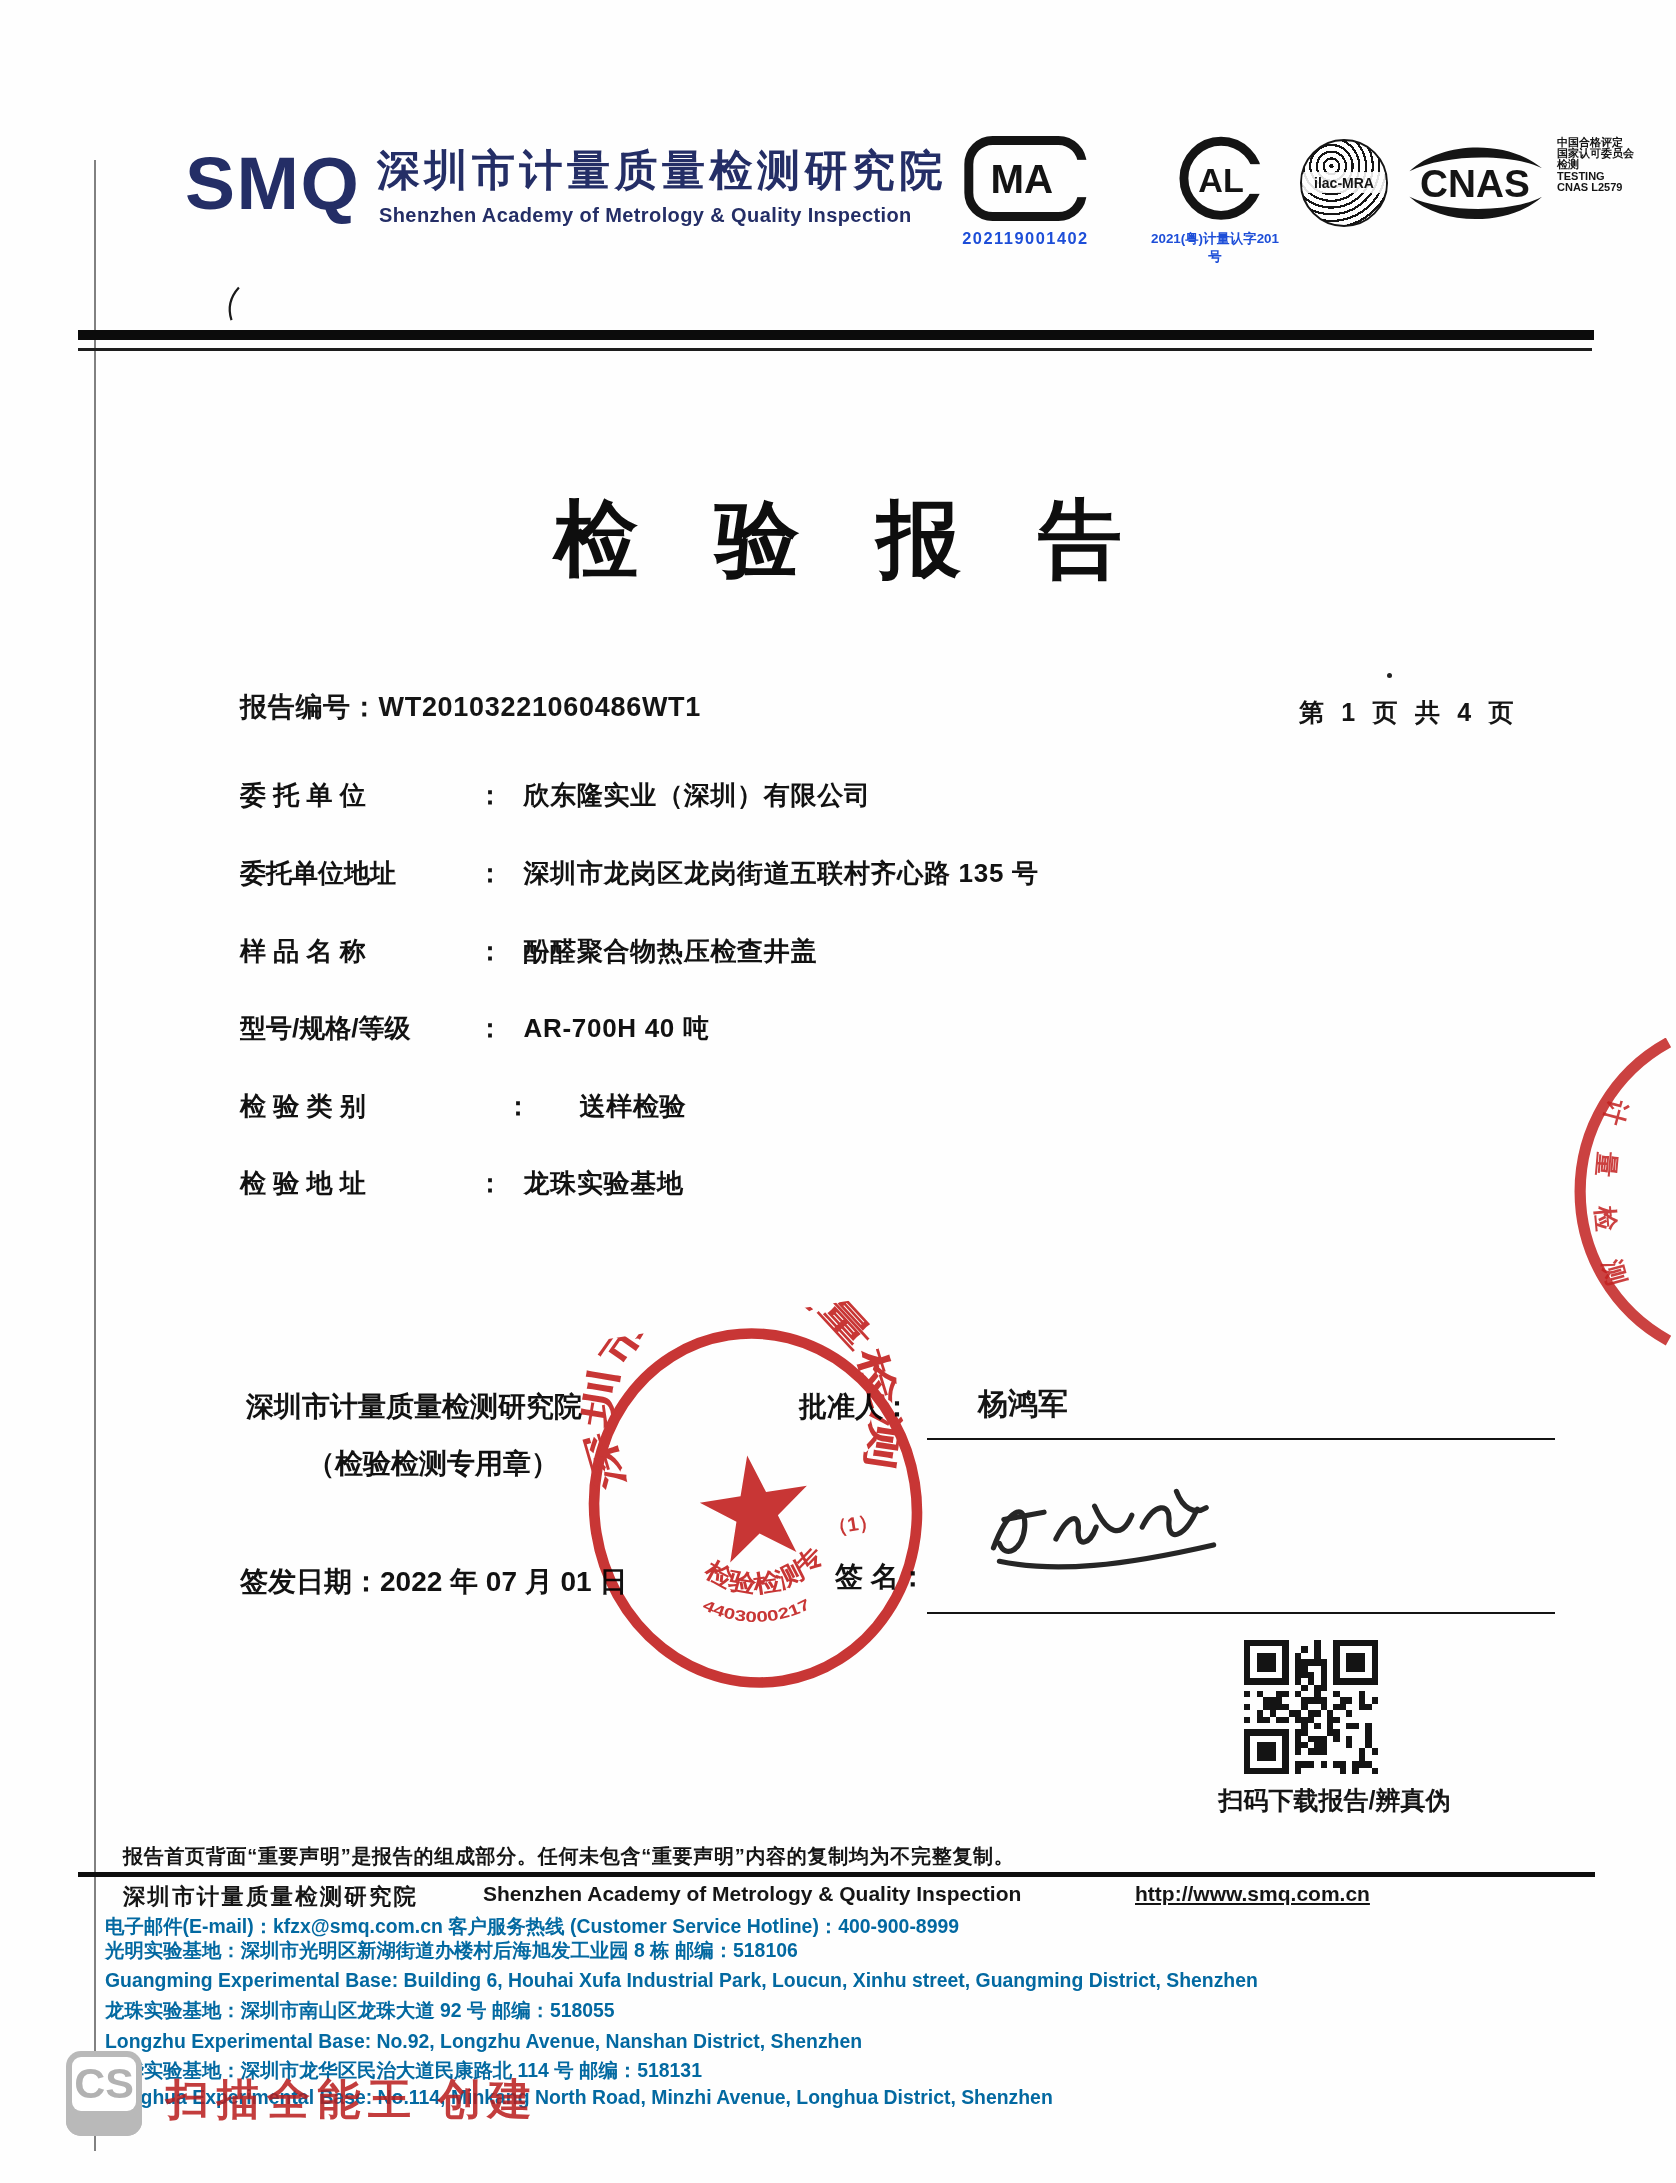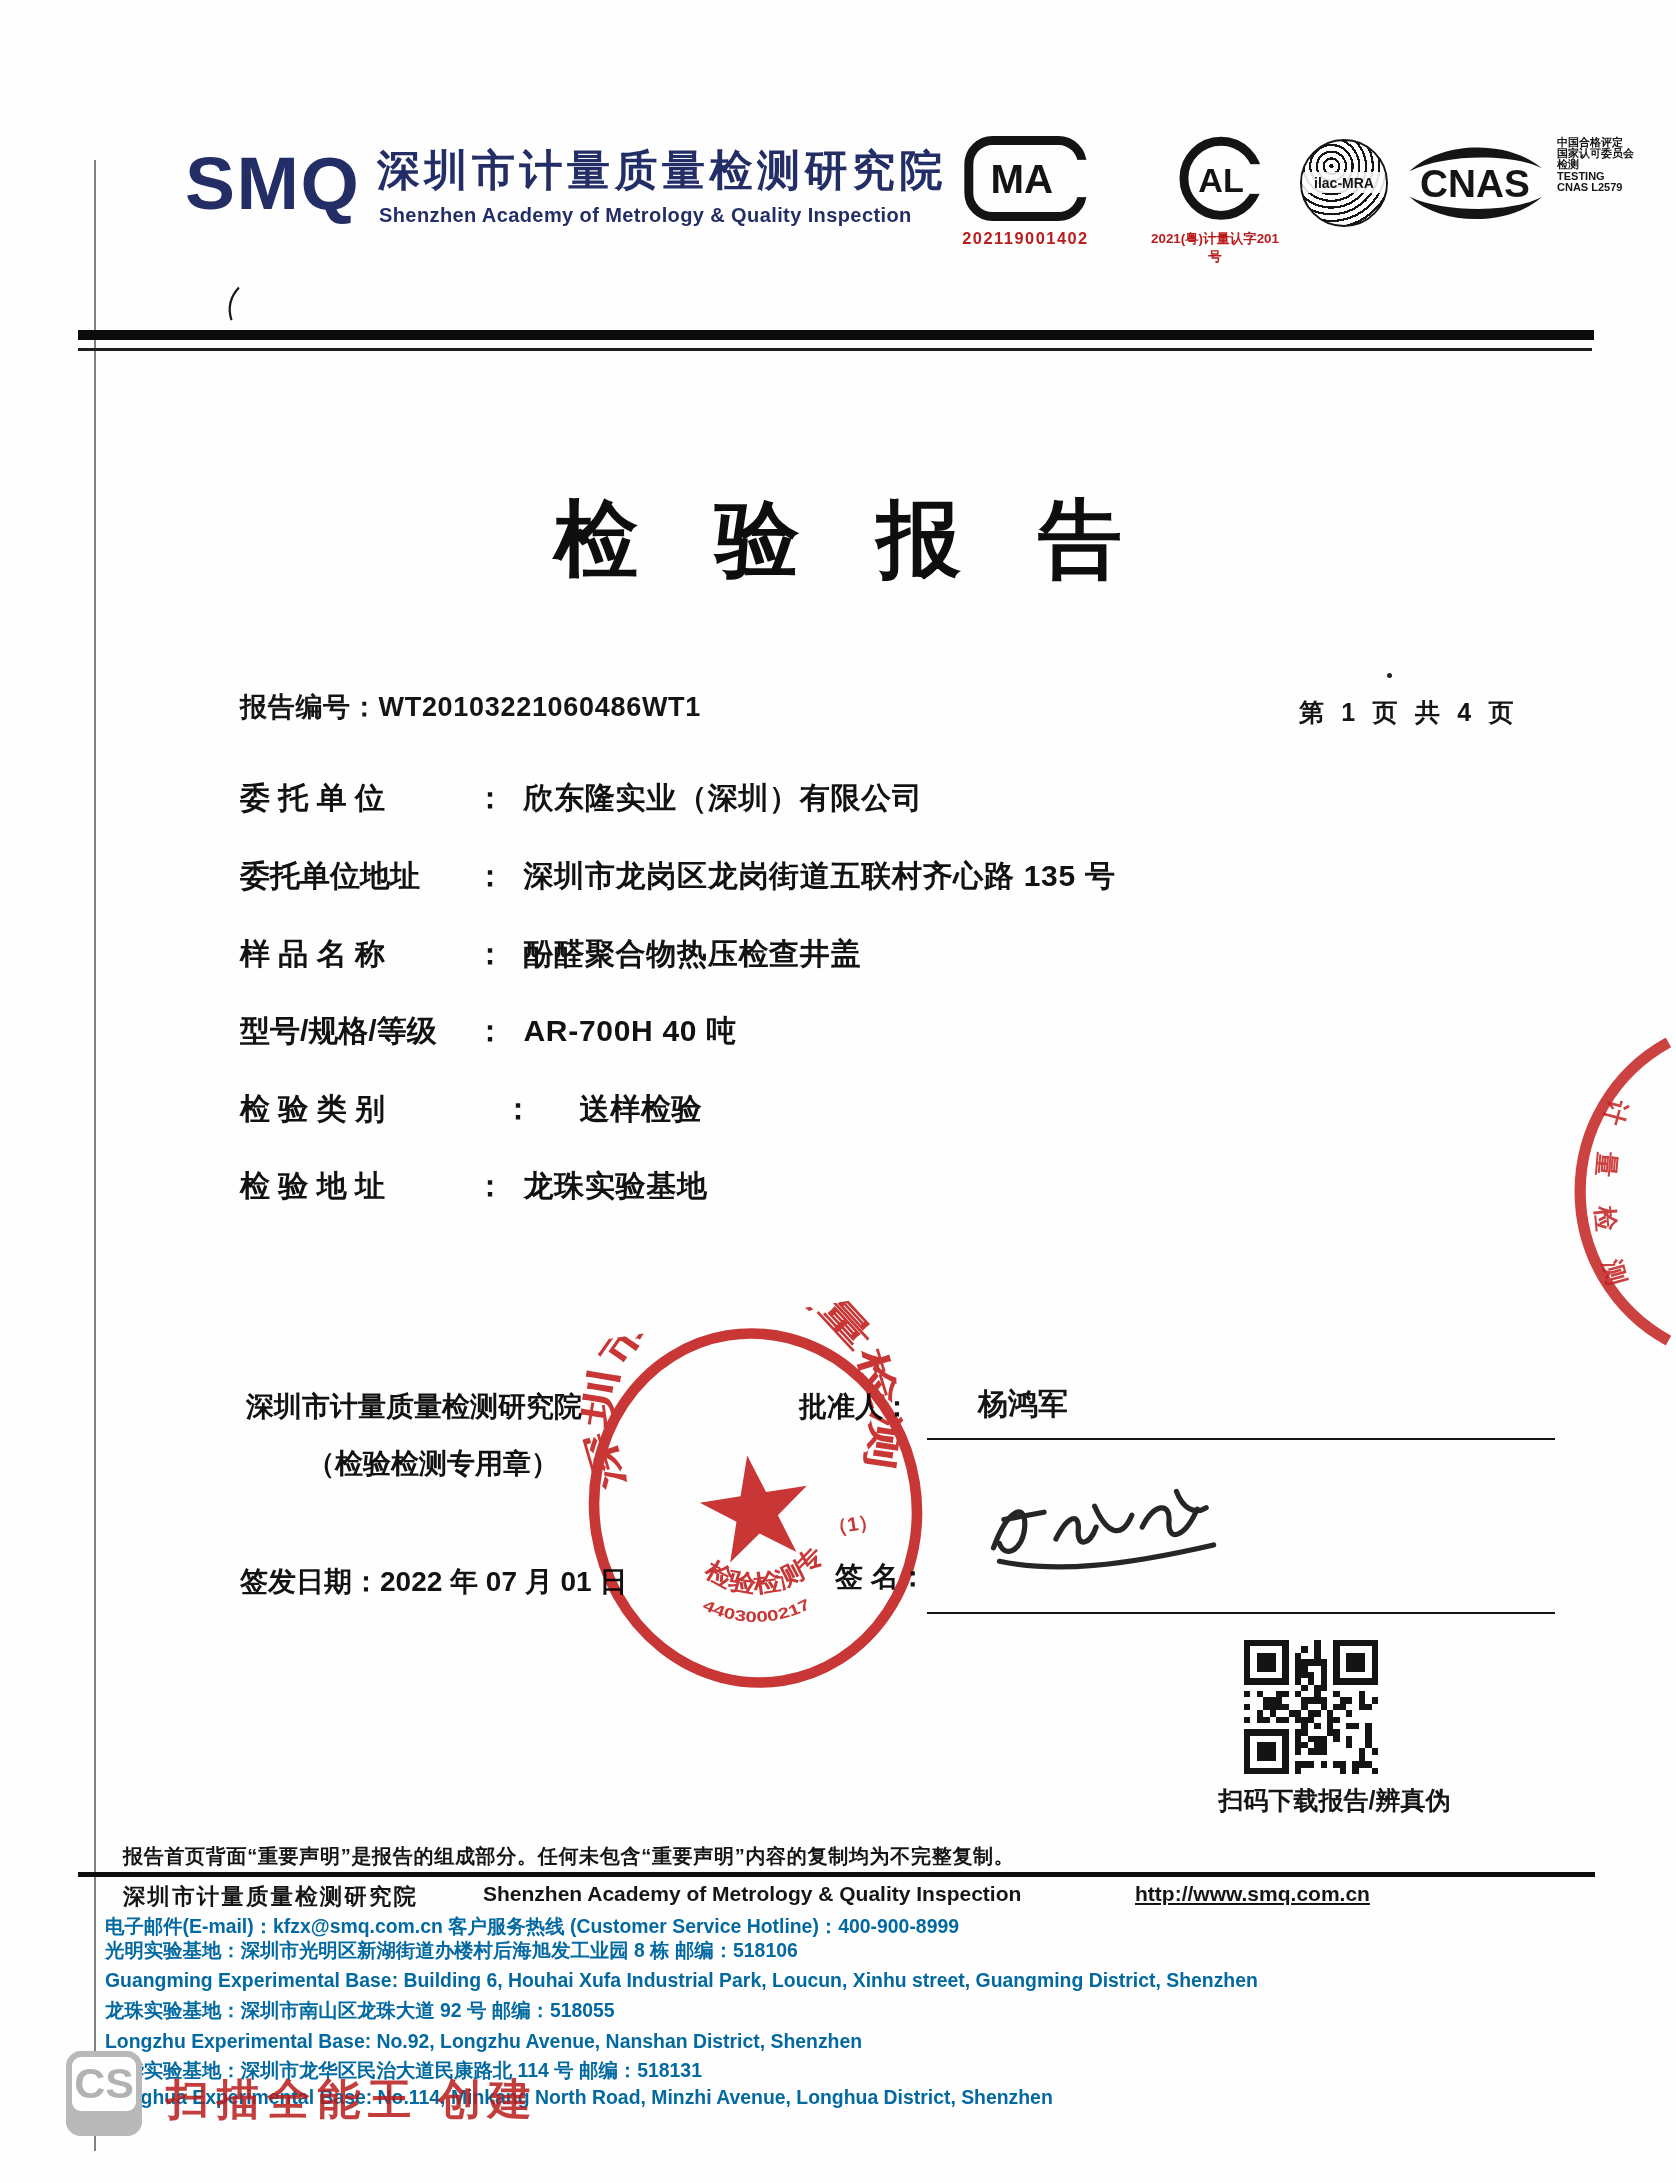--- a/index.html
+++ b/index.html
@@ -7,41 +7,41 @@
         font-family:"Liberation Sans","DejaVu Sans",sans-serif;color:#151515;}
   .abs{position:absolute;}
   
   .edge-line{left:94px;top:160px;width:2.2px;height:1991px;background:rgba(25,25,25,.55);}
   .pen-mark{left:224px;top:286px;}
   .speck{width:5.2px;height:5.2px;border-radius:50%;background:#222;}
   
   .logo-smq{left:185px;top:146px;font-size:75px;font-weight:800;color:#242e66;letter-spacing:1.5px;line-height:1;}
   .logo-cn{left:377px;top:149px;font-size:43px;font-weight:700;color:#242e66;letter-spacing:4.5px;line-height:1;}
   .logo-en{left:379px;top:204px;font-size:20px;font-weight:700;color:#242e66;letter-spacing:0.4px;}
-  .mark{color:#b91c1c;text-align:center;}
+  .mark{color:#1d4ed8;text-align:center;}
   .mark-num{font-size:16.4px;font-weight:700;letter-spacing:1.5px;margin-top:1.5px;}
   .mark-num.small{font-size:13.4px;letter-spacing:0;}
   .ilac{width:84px;height:84px;border-radius:50%;overflow:hidden;position:relative;
         background:repeating-radial-gradient(circle at 35% 30%, #151515 0 2.2px, #ffffff 2.2px 6.7px);
         border:2.2px solid #151515;}
   .ilac-band{position:absolute;left:0;right:0;top:31px;height:21px;background:rgba(255,255,255,.88);
              display:flex;align-items:center;justify-content:center;font-size:14px;font-weight:800;}
   .cnas-wrap{display:flex;gap:6px;align-items:flex-start;}
   .cnas-side{font-size:11px;font-weight:700;line-height:11.2px;white-space:nowrap;}
   .rule-thick{left:78px;top:330px;width:1516px;height:9.7px;background:#0c0c0c;}
   .rule-thin{left:78px;top:348px;width:1514px;height:3px;background:#1d1d1d;}
   
   .title-cn{left:0;width:1676px;top:483px;text-align:center;font-size:84px;font-weight:700;
             letter-spacing:27px;text-indent:27px;color:#0e0e0e;}
   .title-en{left:0;width:1676px;top:597px;text-align:center;font-size:34px;font-weight:700;letter-spacing:2.2px;}
   
   .report-no{left:240px;top:689px;font-size:27px;font-weight:600;letter-spacing:0.7px;}
   .page-info{left:1299px;top:696px;font-size:25px;font-weight:600;letter-spacing:5.2px;}
   
-  .field-row{left:240px;width:1268px;display:flex;align-items:center;font-size:30px;font-weight:700;color:#121212;}
+  .field-row{left:240px;width:1268px;display:flex;align-items:center;font-size:26px;font-weight:700;color:#121212;}
   .field-label{width:224px;white-space:pre;}
   .field-colon{width:52px;text-align:center;}
   .field-value{margin-left:7.5px;white-space:nowrap;letter-spacing:0.7px;}
   
   .app-text{font-size:28px;font-weight:700;color:#121212;white-space:nowrap;}
   .sig-line{height:0;border-bottom:2.2px solid #141414;}
   .approver-name{font-size:30px;font-weight:600;}
   
   .stamp-main{left:573px;top:1318px;transform:rotate(-9deg);mix-blend-mode:multiply;opacity:.9;}
   .stamp-edge{right:0;top:1038px;mix-blend-mode:multiply;opacity:.85;}

